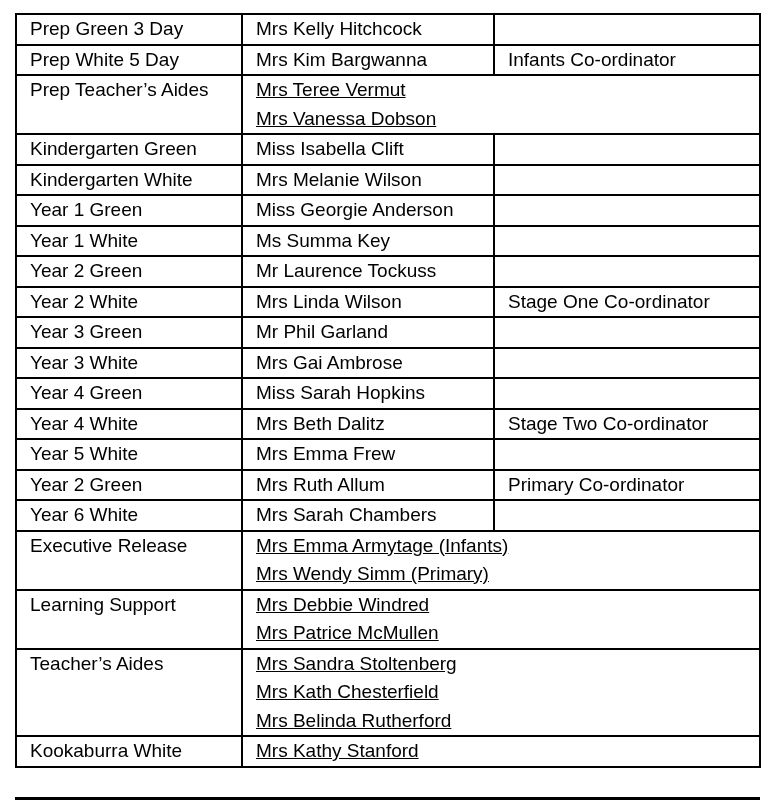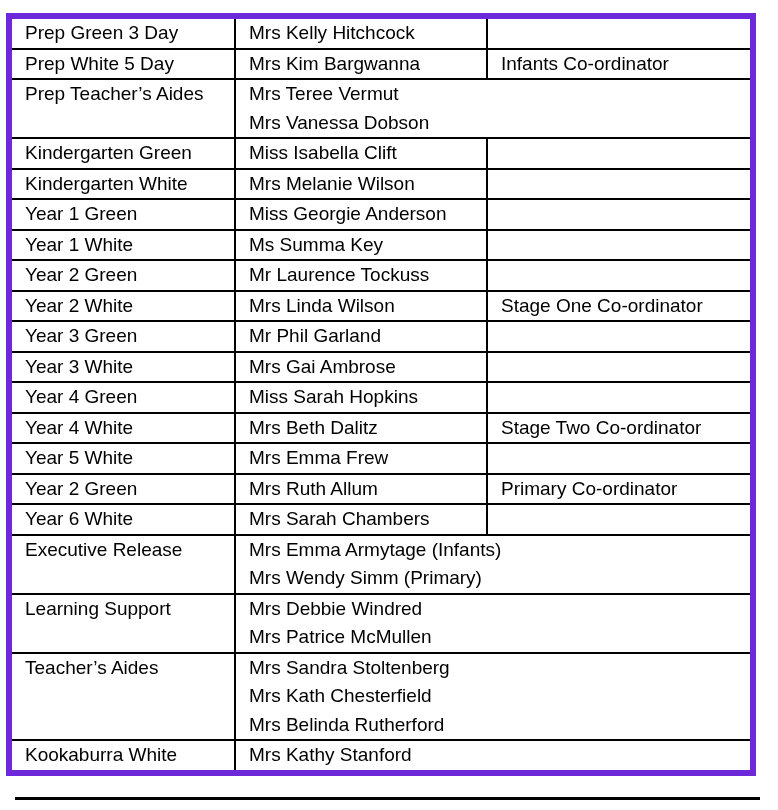--- a/index.html
+++ b/index.html
@@ -11,38 +11,39 @@
     position: relative;
     width: 778px;
     height: 810px;
     background: #ffffff;
     font-family: "Liberation Sans", sans-serif;
     color: #000000;
     overflow: hidden;
   }
   table.staff-table {
     position: absolute;
-    left: 6px;
+    left: 15px;
     top: 13px;
     width: 744px;
     table-layout: fixed;
     border-collapse: collapse;
-    border: 6px solid #6d28d9;
+    border: 1px solid #6d28d9;
   }
   table.staff-table td {
     border: 2px solid #000000;
     font-size: 19px;
     line-height: 28.5px;
     vertical-align: top;
     padding: 0 4px 0 13px;
     overflow: hidden;
     white-space: nowrap;
   }
   .name-line {
     display: block;
+    text-decoration: underline;
   }
   .bottom-rule {
     position: absolute;
     left: 15px;
     top: 797px;
     width: 745px;
     height: 3px;
     background: #000000;
   }
 </style>

